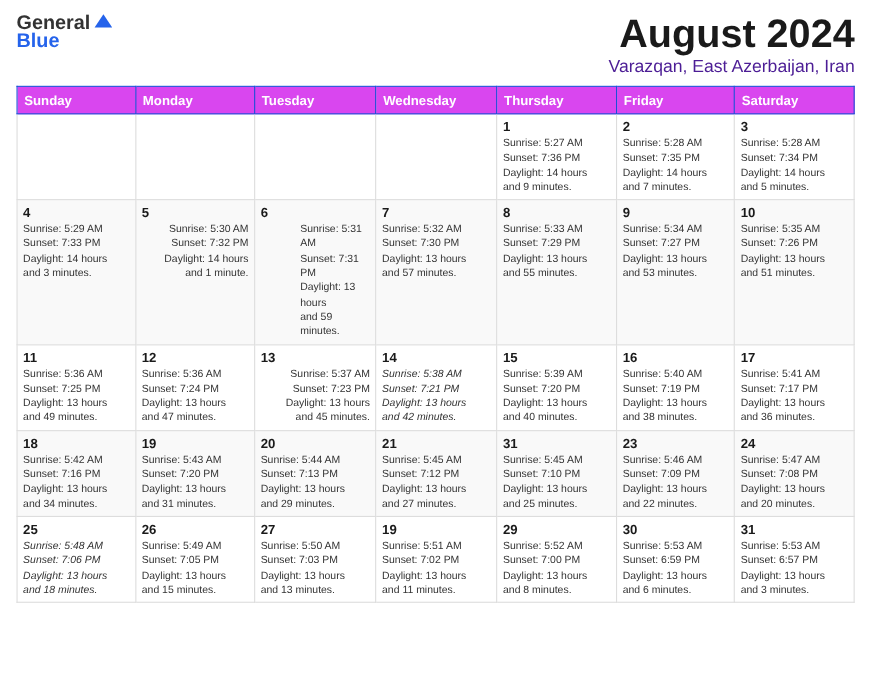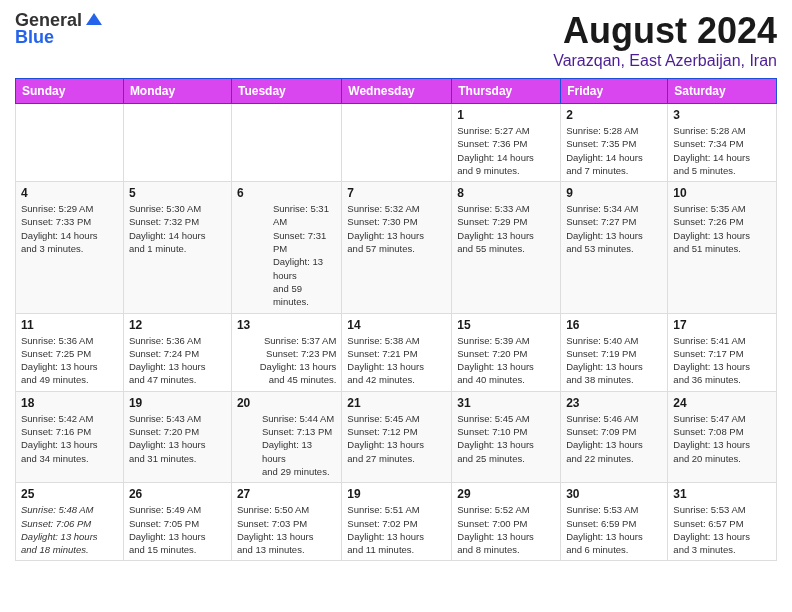--- a/index.html
+++ b/index.html
@@ -86,21 +86,21 @@
       <tr>
         <td>
           <div class="day-number">4</div>
           <div class="day-info" style="white-space: pre-line;">Sunrise: 5:29 AM
 Sunset: 7:33 PM
 Daylight: 14 hours
 and 3 minutes.</div>
         </td>
         <td>
           <div class="day-number">5</div>
-          <div class="day-info" style="white-space: pre-line;">Sunrise: 5:30 AM
+          <div class="day-info" style="white-space: pre-line; text-align: right;">Sunrise: 5:30 AM
 Sunset: 7:32 PM
 Daylight: 14 hours
 and 1 minute.</div>
         </td>
         <td>
           <div class="day-number">6</div>
           <div class="day-info" style="white-space: pre-line; margin-left: 36px;">Sunrise: 5:31 AM
 Sunset: 7:31 PM
 Daylight: 13 hours
 and 59 minutes.</div>
@@ -151,21 +151,21 @@
         </td>
         <td>
           <div class="day-number">13</div>
           <div class="day-info" style="white-space: pre-line; text-align: right;">Sunrise: 5:37 AM
 Sunset: 7:23 PM
 Daylight: 13 hours
 and 45 minutes.</div>
         </td>
         <td>
           <div class="day-number">14</div>
-          <div class="day-info" style="white-space: pre-line;">Sunrise: 5:38 AM
+          <div class="day-info" style="white-space: pre-line; font-style: italic;">Sunrise: 5:38 AM
 Sunset: 7:21 PM
 Daylight: 13 hours
 and 42 minutes.</div>
         </td>
         <td>
           <div class="day-number">15</div>
           <div class="day-info" style="white-space: pre-line;">Sunrise: 5:39 AM
 Sunset: 7:20 PM
 Daylight: 13 hours
 and 40 minutes.</div>
@@ -195,21 +195,21 @@
         </td>
         <td>
           <div class="day-number">19</div>
           <div class="day-info" style="white-space: pre-line;">Sunrise: 5:43 AM
 Sunset: 7:20 PM
 Daylight: 13 hours
 and 31 minutes.</div>
         </td>
         <td>
           <div class="day-number">20</div>
-          <div class="day-info" style="white-space: pre-line; margin-left: 25px;">Sunrise: 5:44 AM
+          <div class="day-info" style="white-space: pre-line;">Sunrise: 5:44 AM
 Sunset: 7:13 PM
 Daylight: 13 hours
 and 29 minutes.</div>
         </td>
         <td>
           <div class="day-number">21</div>
           <div class="day-info" style="white-space: pre-line;">Sunrise: 5:45 AM
 Sunset: 7:12 PM
 Daylight: 13 hours
 and 27 minutes.</div>

